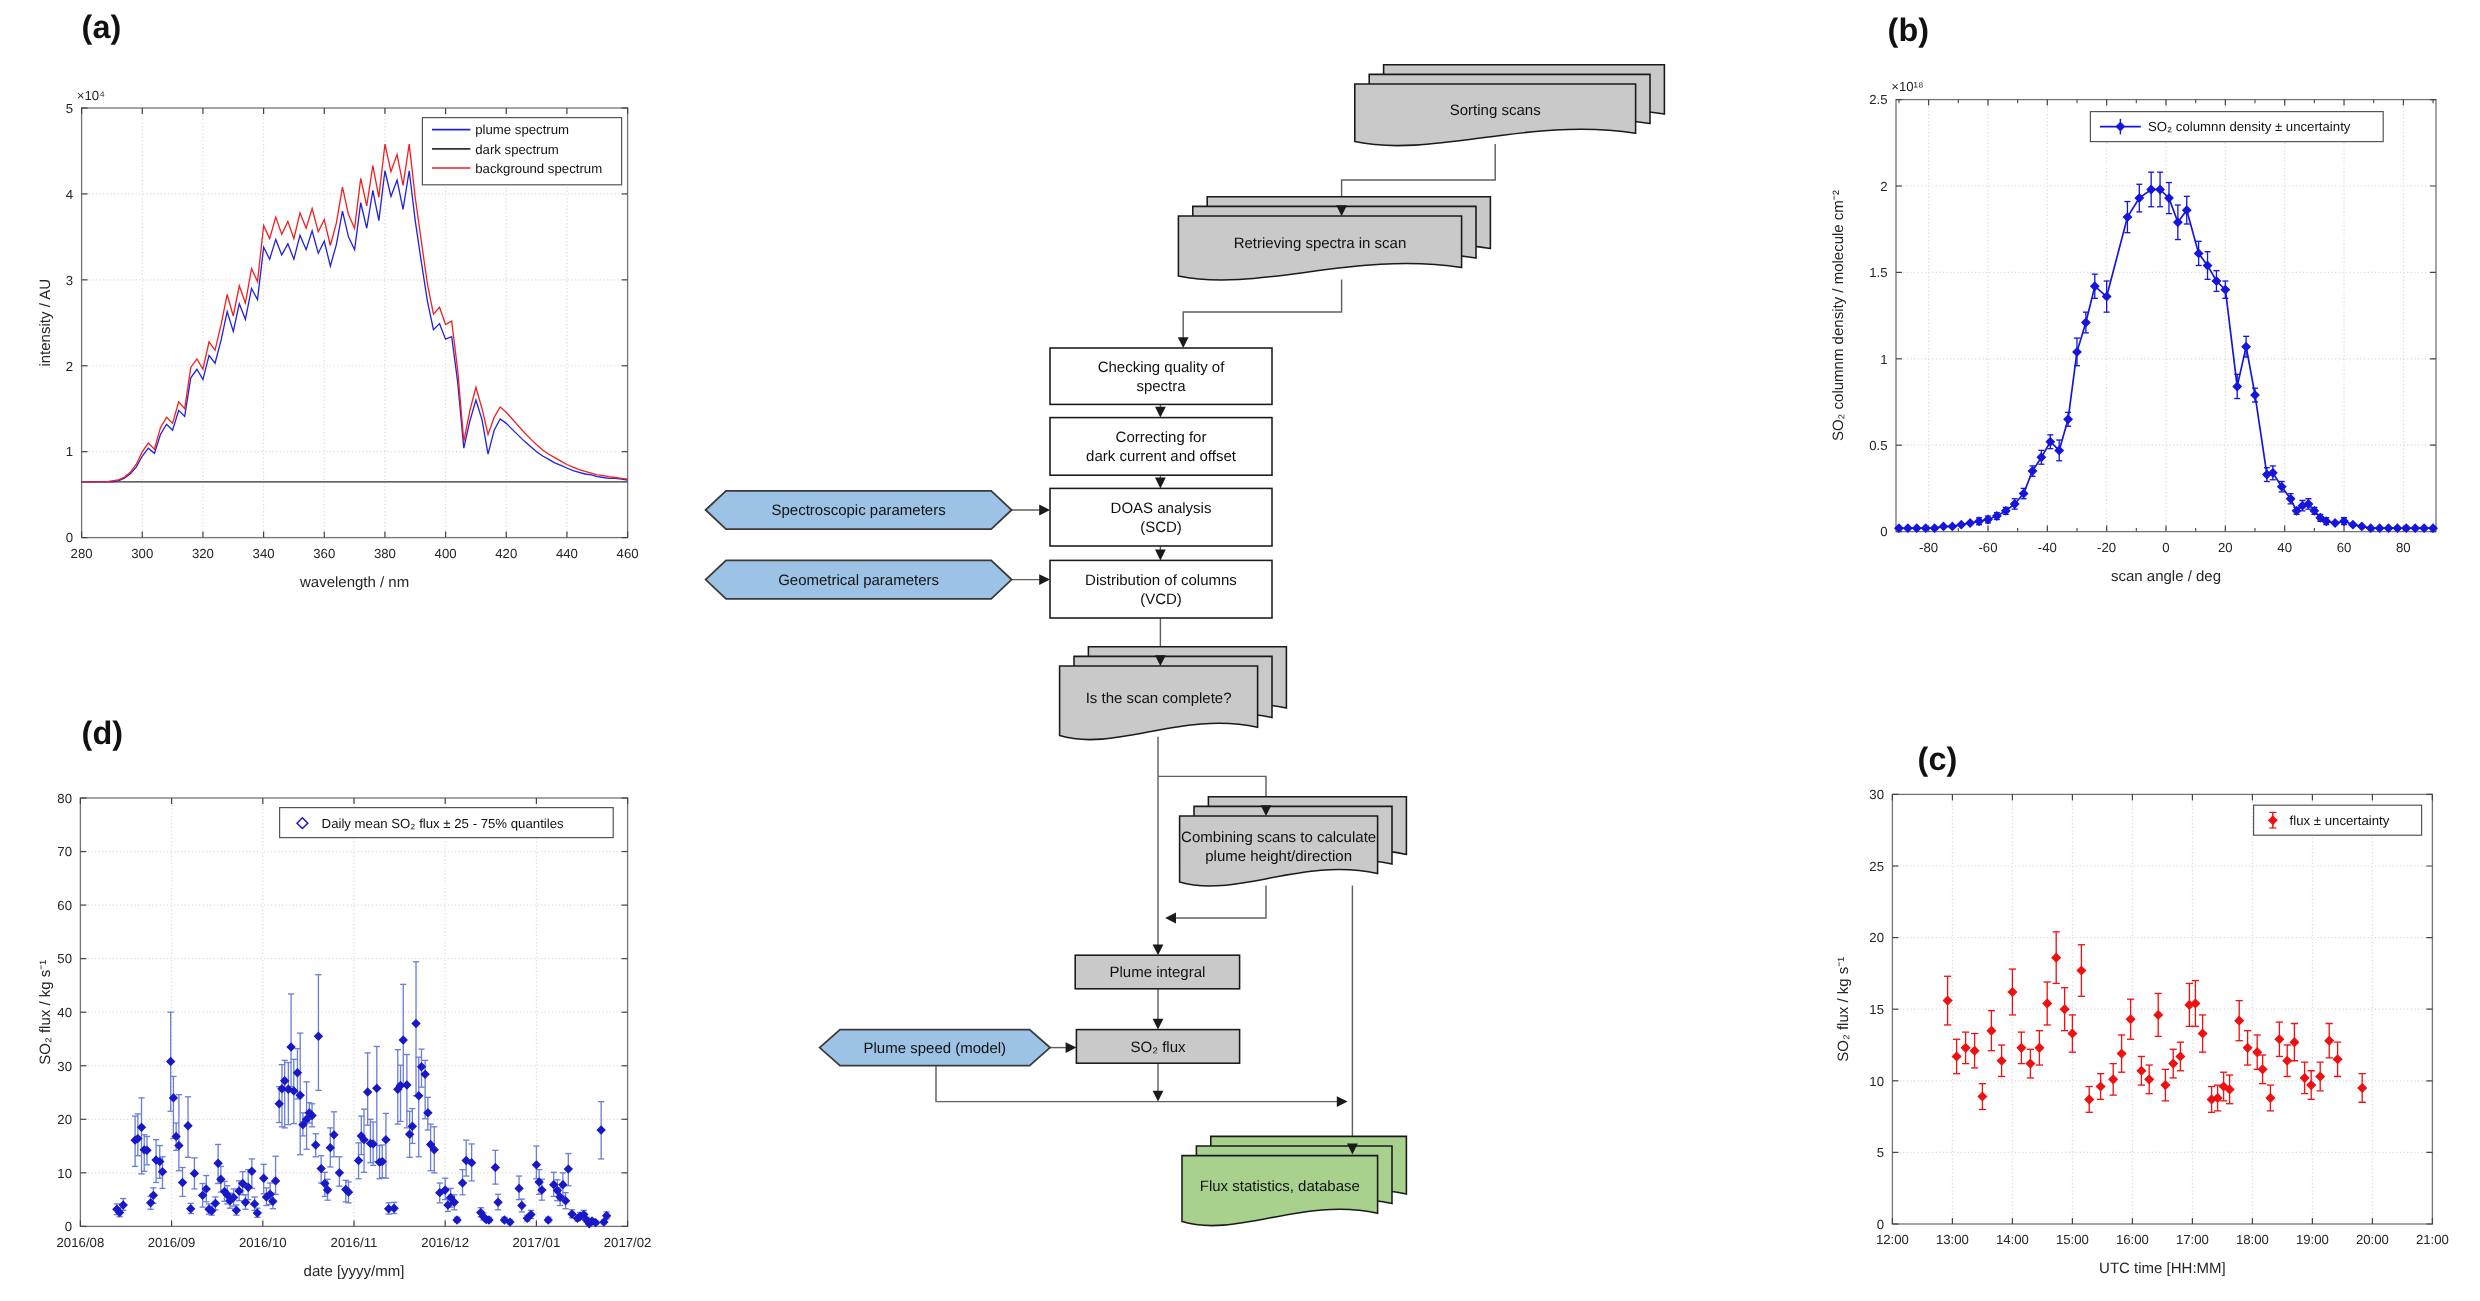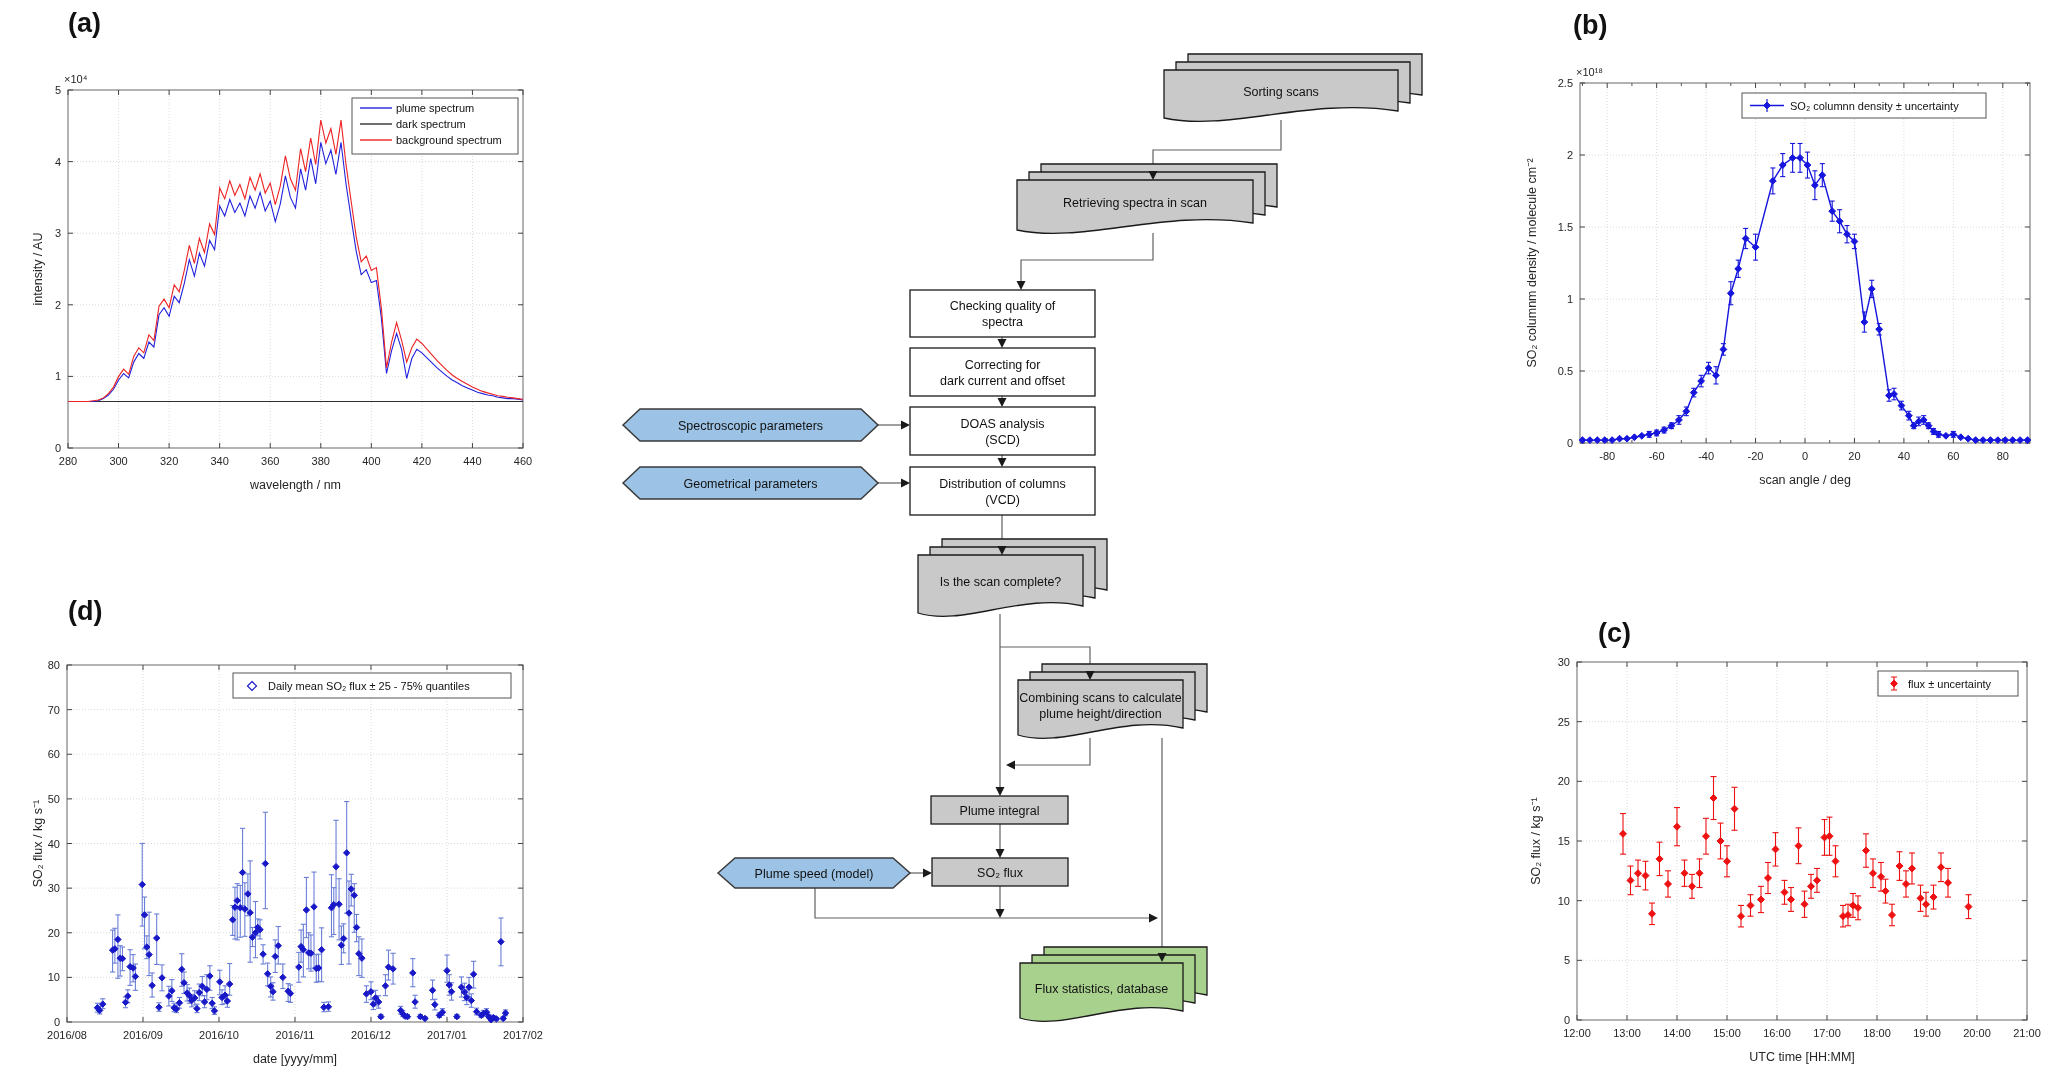--- a/index.html
+++ b/index.html
@@ -100,21 +100,21 @@
           <line x1="330" y1="108" x2="362" y2="108" stroke="#2222dd" stroke-width="1.4"></line>
           <text x="366" y="112" font-size="11" fill="#111" text-anchor="start">plume spectrum</text>
           <line x1="330" y1="124" x2="362" y2="124" stroke="#303030" stroke-width="1.4"></line>
           <text x="366" y="128" font-size="11" fill="#111" text-anchor="start">dark spectrum</text>
           <line x1="330" y1="140" x2="362" y2="140" stroke="#ee2222" stroke-width="1.4"></line>
           <text x="366" y="144" font-size="11" fill="#111" text-anchor="start">background spectrum</text>
         </g>
       </svg>
   </div>
 
-  <div class="panel" id="panel-flow" style="left:560px;top:0;width:970px;height:776px">
+  <div class="panel" id="panel-flow" style="left:525px;top:0;width:970px;height:776px">
     <svg id="svg-flow" width="970" height="1084">
         <g>
           <polyline points="721,120 721,150 593,150 593,177" fill="none" stroke="#606060" stroke-width="1.2"></polyline>
           <polyline points="593,233 593,260 461,260 461,287" fill="none" stroke="#606060" stroke-width="1.2"></polyline>
           <polyline points="442,337 442,345" fill="none" stroke="#606060" stroke-width="1.2"></polyline>
           <polyline points="442,396 442,404" fill="none" stroke="#606060" stroke-width="1.2"></polyline>
           <polyline points="442,455 442,464" fill="none" stroke="#606060" stroke-width="1.2"></polyline>
           <polyline points="442,515 442,552" fill="none" stroke="#606060" stroke-width="1.2"></polyline>
           <polyline points="318,425 347,425" fill="none" stroke="#606060" stroke-width="1.2"></polyline>
           <polyline points="318,483 347,483" fill="none" stroke="#606060" stroke-width="1.2"></polyline>

